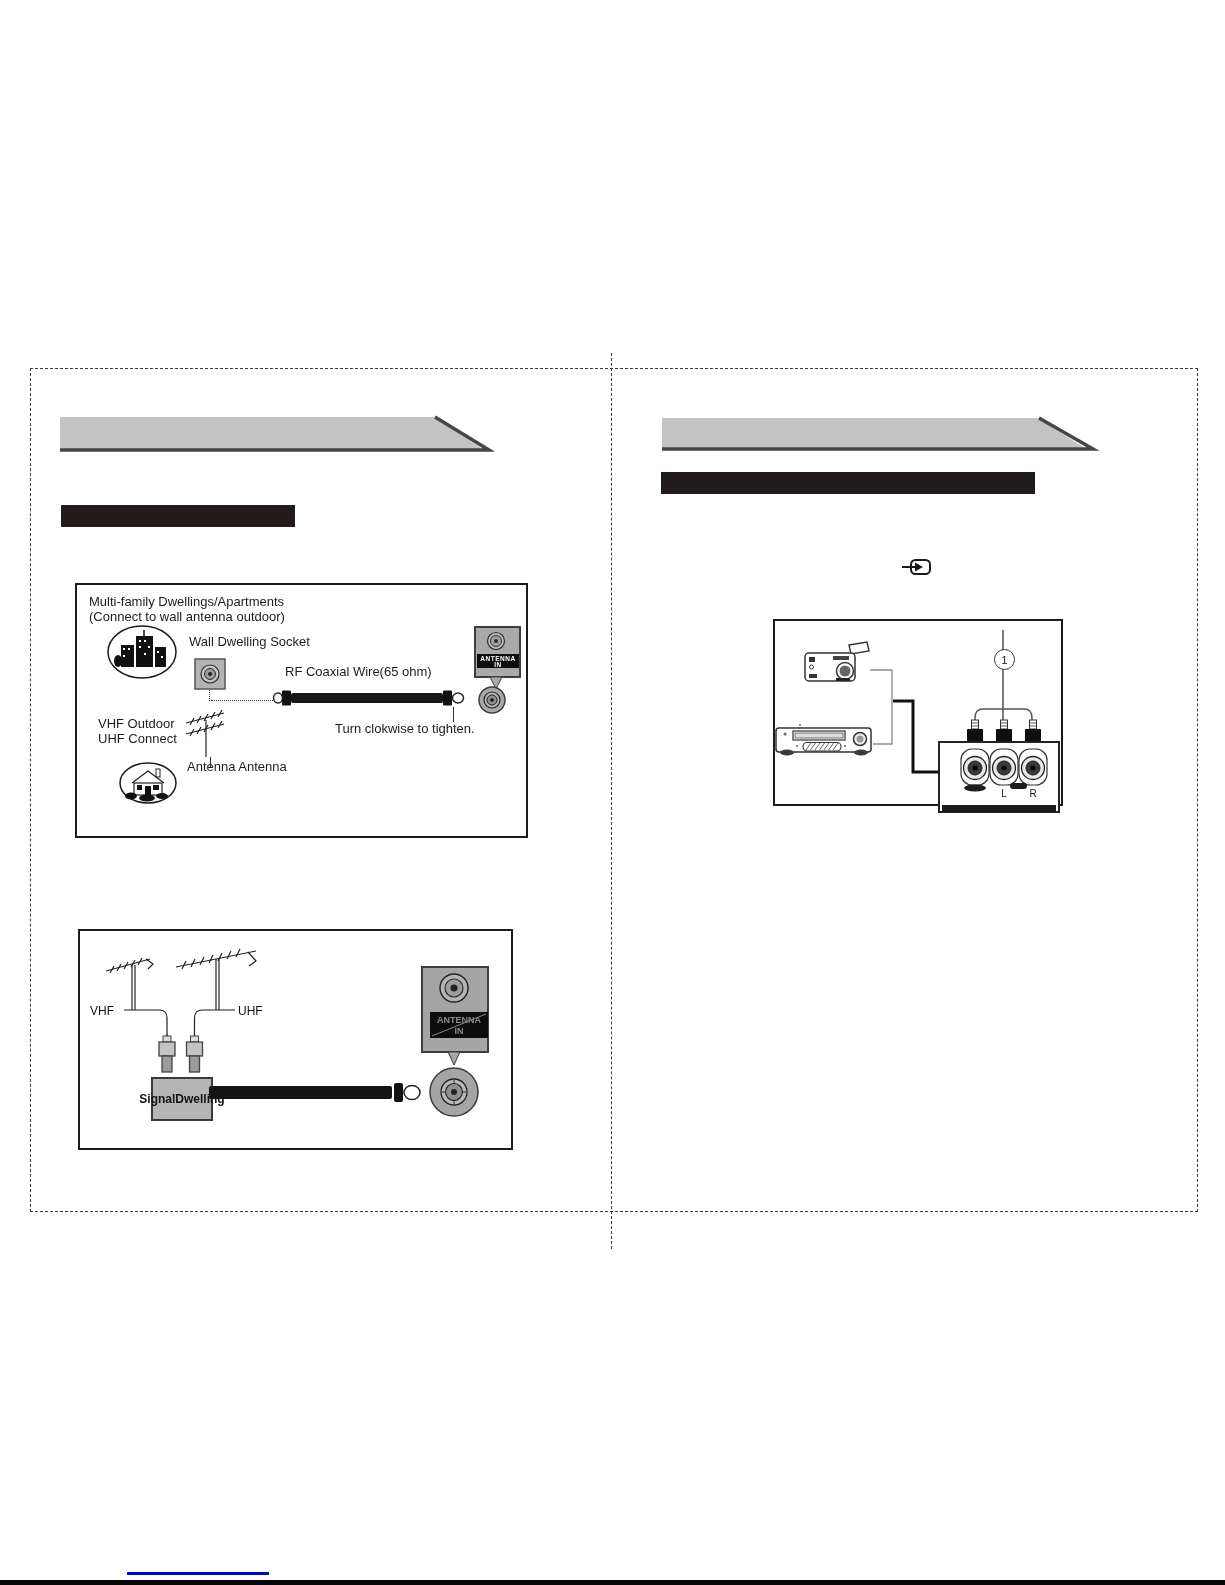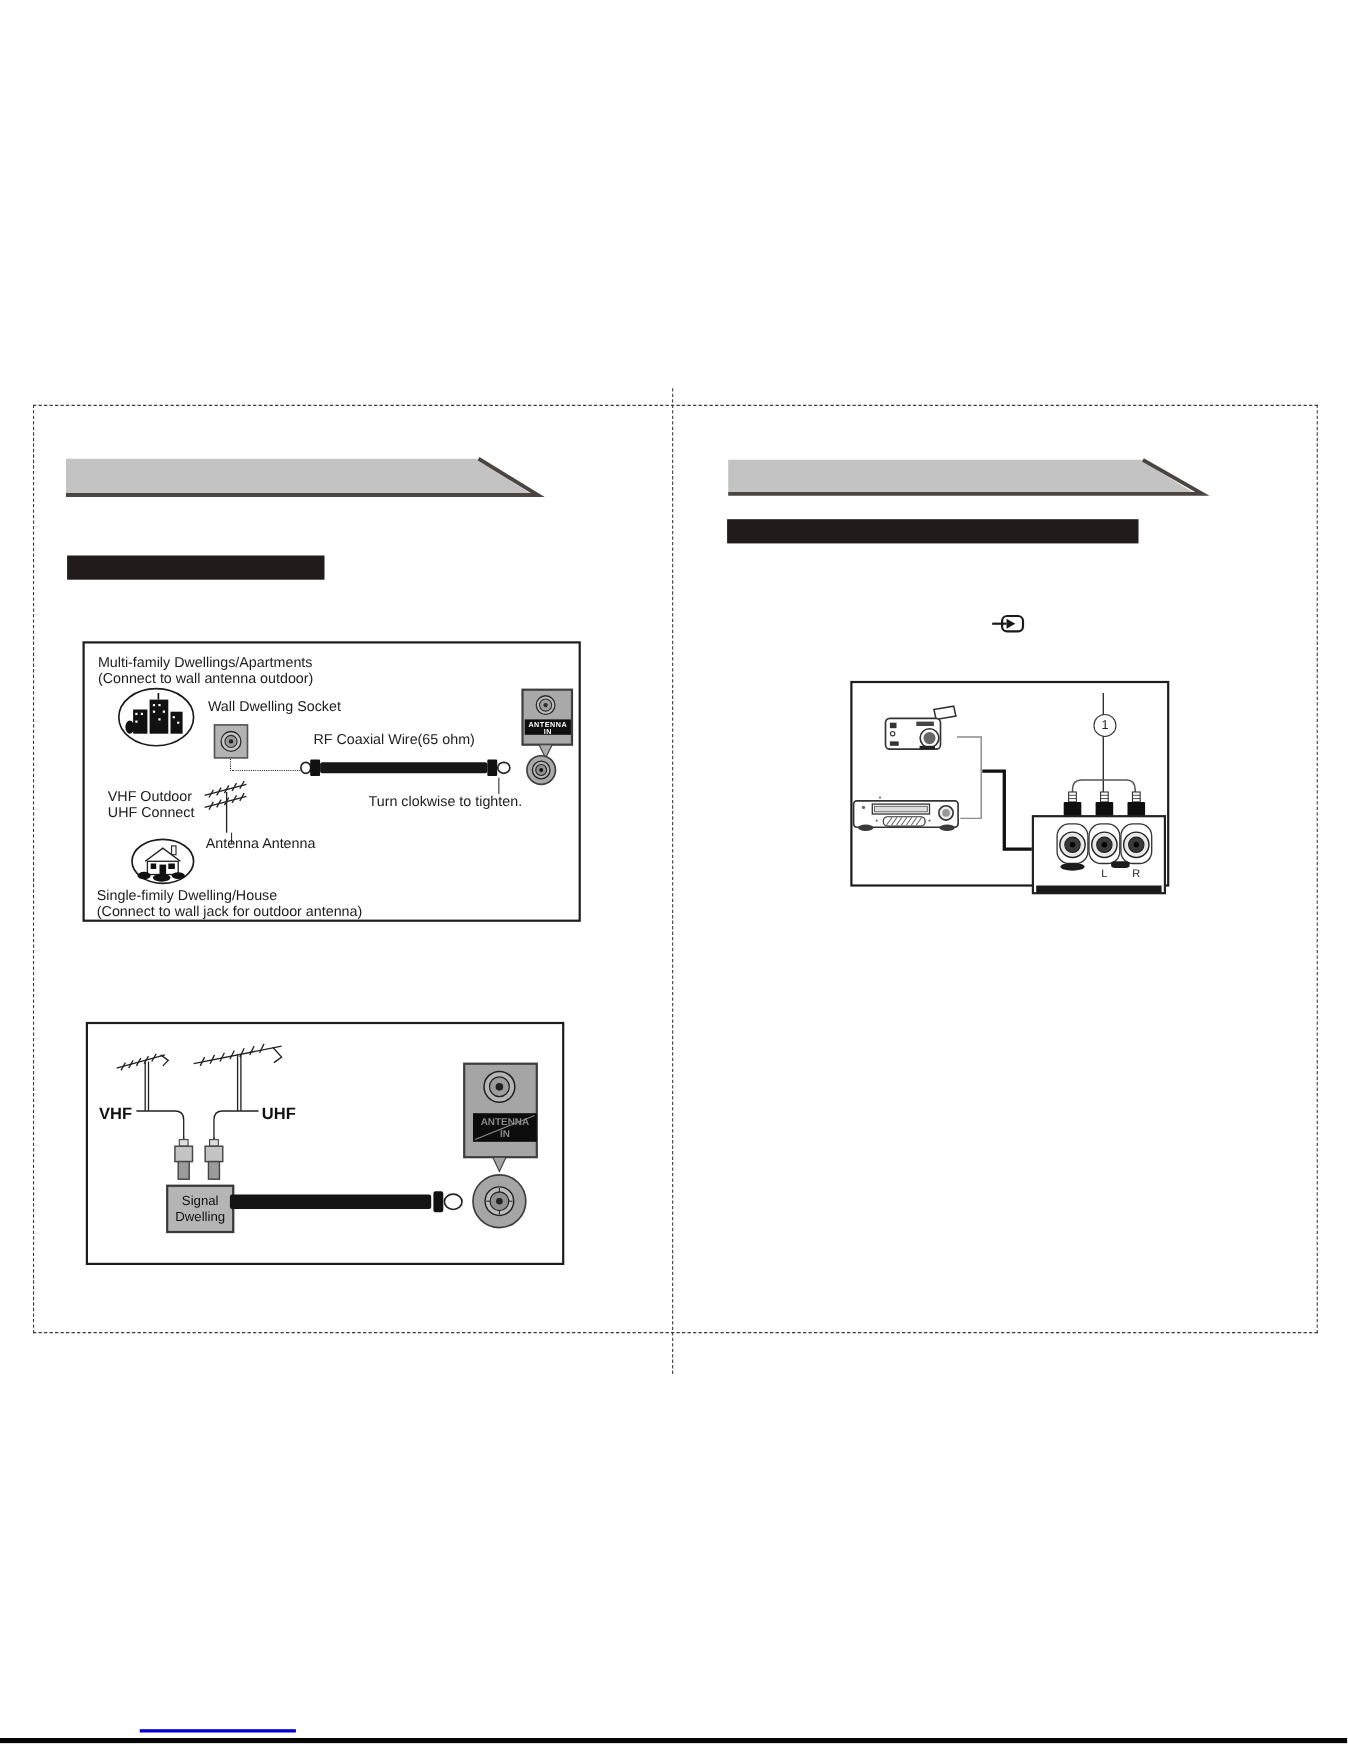--- a/index.html
+++ b/index.html
@@ -11,27 +11,27 @@
   .center-divider{position:absolute;left:611px;top:353px;height:896px;width:0;
                   border-left:1.6px dashed #3c3c3c;}
   .blackbar{position:absolute;background:#211c1b;}
   .bar-left{left:61px;top:505px;width:234px;height:22px;}
   .bar-right{left:661px;top:472px;width:374px;height:22px;}
   .dbox{position:absolute;background:#fff;border:2px solid #1c1c1c;}
   #box1{left:75px;top:583px;width:449px;height:251px;}
   #box2{left:78px;top:929px;width:431px;height:217px;}
   #box3{left:773px;top:619px;width:286px;height:183px;overflow:visible;}
   .lbl{position:absolute;font-size:13px;line-height:1.18;white-space:nowrap;color:#1c1c1c;}
-  .big-lbl{position:absolute;font-size:15px;font-weight:bold;white-space:nowrap;color:#111;}
+  .big-lbl{position:absolute;font-size:12px;font-weight:normal;white-space:nowrap;color:#111;}
   .dotted-v{position:absolute;width:0;border-left:1.6px dotted #333;}
   .dotted-h{position:absolute;height:0;border-top:1.6px dotted #333;}
   .solid-v{position:absolute;width:0;border-left:1.6px solid #333;}
   .amp-box{position:absolute;left:71px;top:146px;width:58px;height:40px;background:#b5b5b5;
-           border:2px solid #3a3a3a;display:flex;flex-direction:column;align-items:center;
-           justify-content:center;font-size:12px;font-weight:normal;line-height:1.25;color:#111;}
+           border:2px solid #3a3a3a;display:flex;flex-direction:row;align-items:center;
+           justify-content:center;font-size:12px;font-weight:bold;line-height:1.25;color:#111;}
   .callout{position:absolute;left:219px;top:28px;width:19px;height:19px;border:1.5px solid #333;
            border-radius:50%;background:#fff;font-size:11.5px;display:flex;align-items:center;
            justify-content:center;color:#222;}
   .blue-underline{position:absolute;left:127px;top:1572px;width:142px;height:3px;background:#0000d4;}
   .bottom-strip{position:absolute;left:0;top:1580px;width:1225px;height:5px;background:#060606;}
   svg{position:absolute;overflow:visible;}
   svg text{font-family:"Liberation Sans",sans-serif;}
   .pnl-txt{fill:#ffffff;font-weight:bold;}
 </style>
 </head>
@@ -122,24 +122,20 @@
       <path d="M14,22 L30,10 L46,22" fill="#fff" stroke="#222" stroke-width="1.3"></path>
       <rect x="16" y="22" width="28" height="12" fill="#fff" stroke="#222" stroke-width="1.2"></rect>
       <rect x="19" y="24" width="5" height="5" fill="#111"></rect>
       <rect x="27" y="25" width="6" height="9" fill="#111"></rect>
       <rect x="35" y="24" width="6" height="5" fill="#111"></rect>
       <ellipse cx="13" cy="35" rx="6" ry="3.5" fill="#111"></ellipse>
       <ellipse cx="29" cy="37" rx="8" ry="3.5" fill="#111"></ellipse>
       <ellipse cx="44" cy="35" rx="6" ry="3" fill="#111"></ellipse>
     </svg>
 
-    <div class="lbl" style="left:11px;top:221px">
-      <div>Single-fimily Dwelling/House</div>
-      <div>(Connect to wall jack for outdoor antenna)</div>
-    </div>
 
     <svg style="left:394px;top:36px" width="54" height="142" viewBox="0 0 54 142">
       <rect x="4" y="6" width="45" height="50" fill="#a9a9a9" stroke="#3e3e3e" stroke-width="2"></rect>
       <circle cx="25" cy="20" r="8.5" fill="#bdbdbd" stroke="#2e2e2e" stroke-width="1.2"></circle>
       <circle cx="25" cy="20" r="5.5" fill="#a0a0a0" stroke="#2e2e2e" stroke-width="1"></circle>
       <circle cx="25" cy="20" r="2" fill="#2e2e2e"></circle>
       <rect x="6" y="33" width="42" height="14" fill="#0e0e0e"></rect>
       <text x="27" y="39.5" text-anchor="middle" font-size="6.5" letter-spacing="0.5" class="pnl-txt">ANTENNA</text>
       <text x="27" y="46" text-anchor="middle" font-size="6.5" letter-spacing="0.5" class="pnl-txt">IN</text>
       <path d="M19,56 L31,56 L25,68 Z" fill="#a9a9a9" stroke="#3e3e3e" stroke-width="1"></path>

